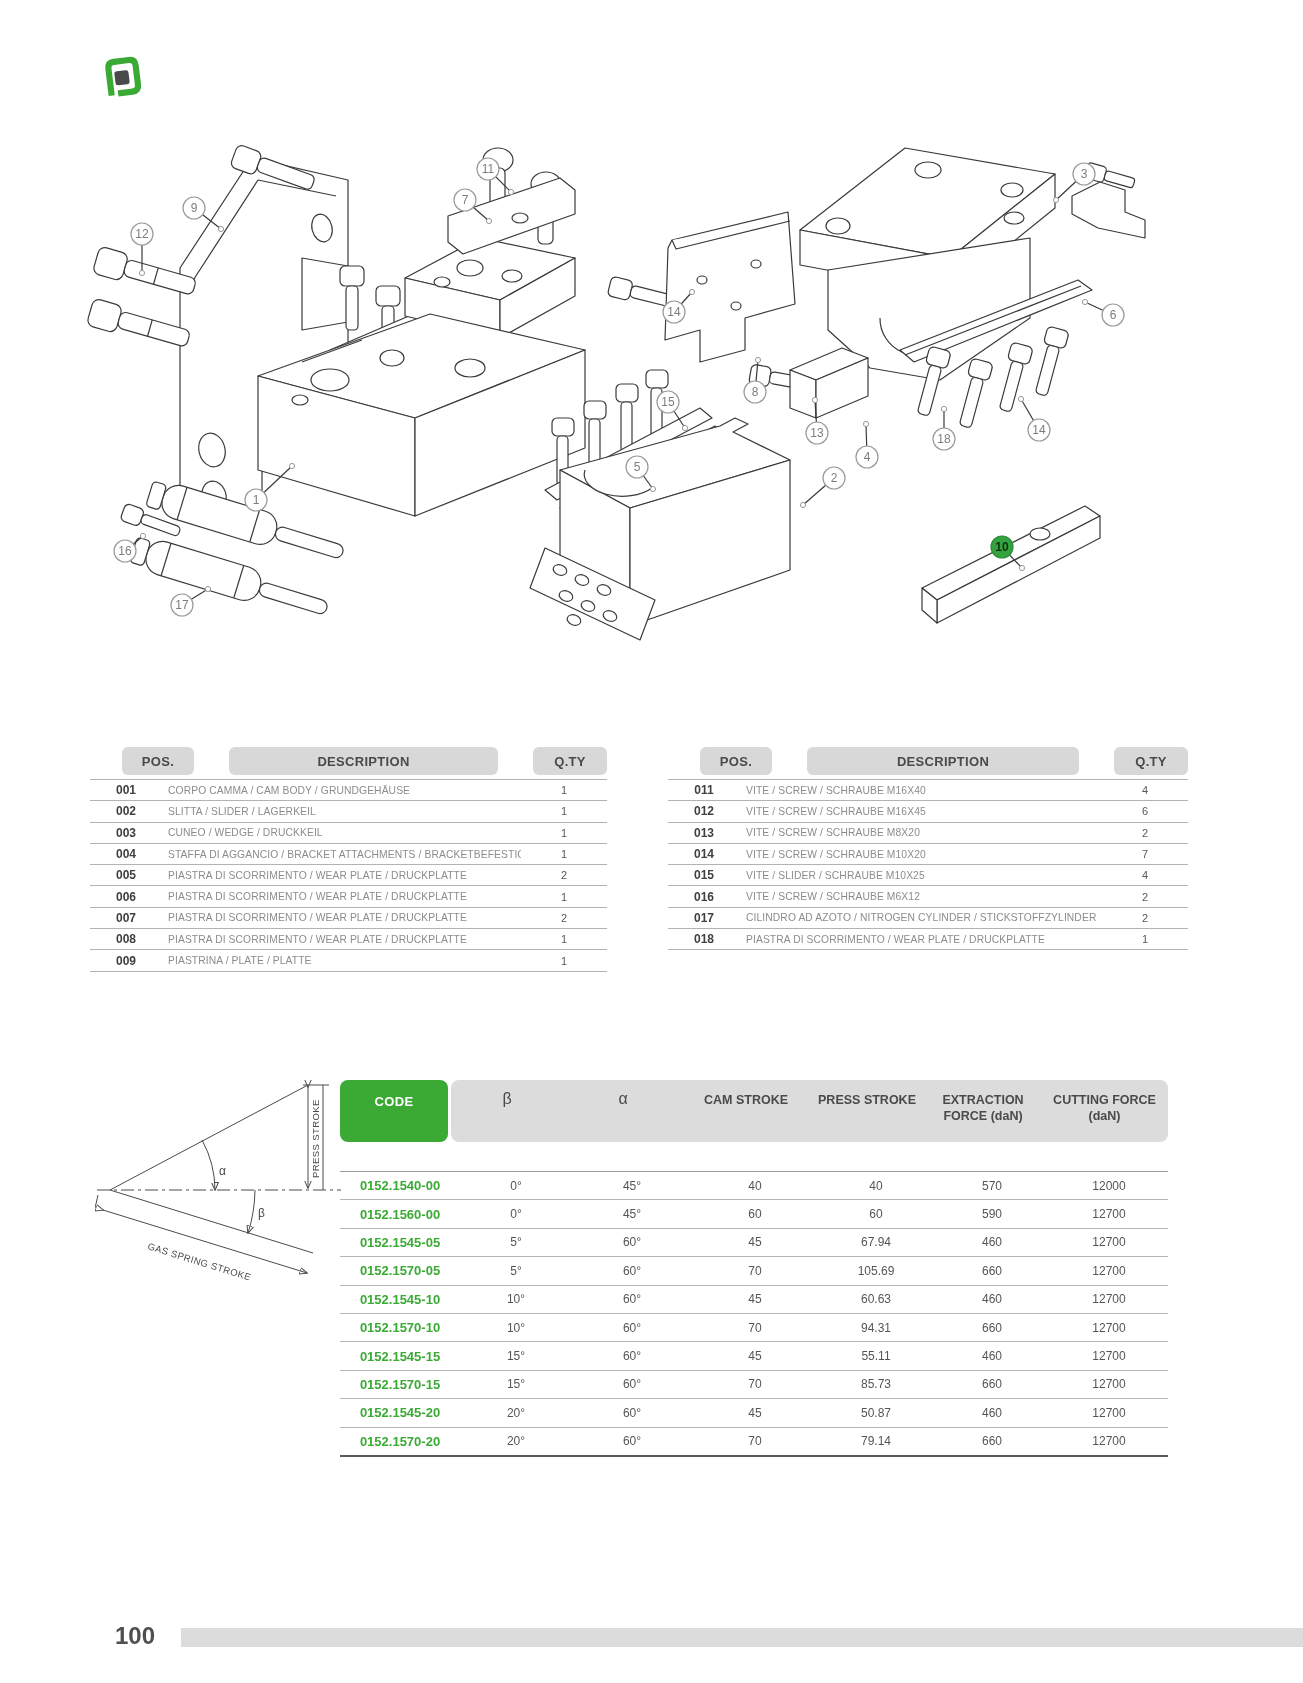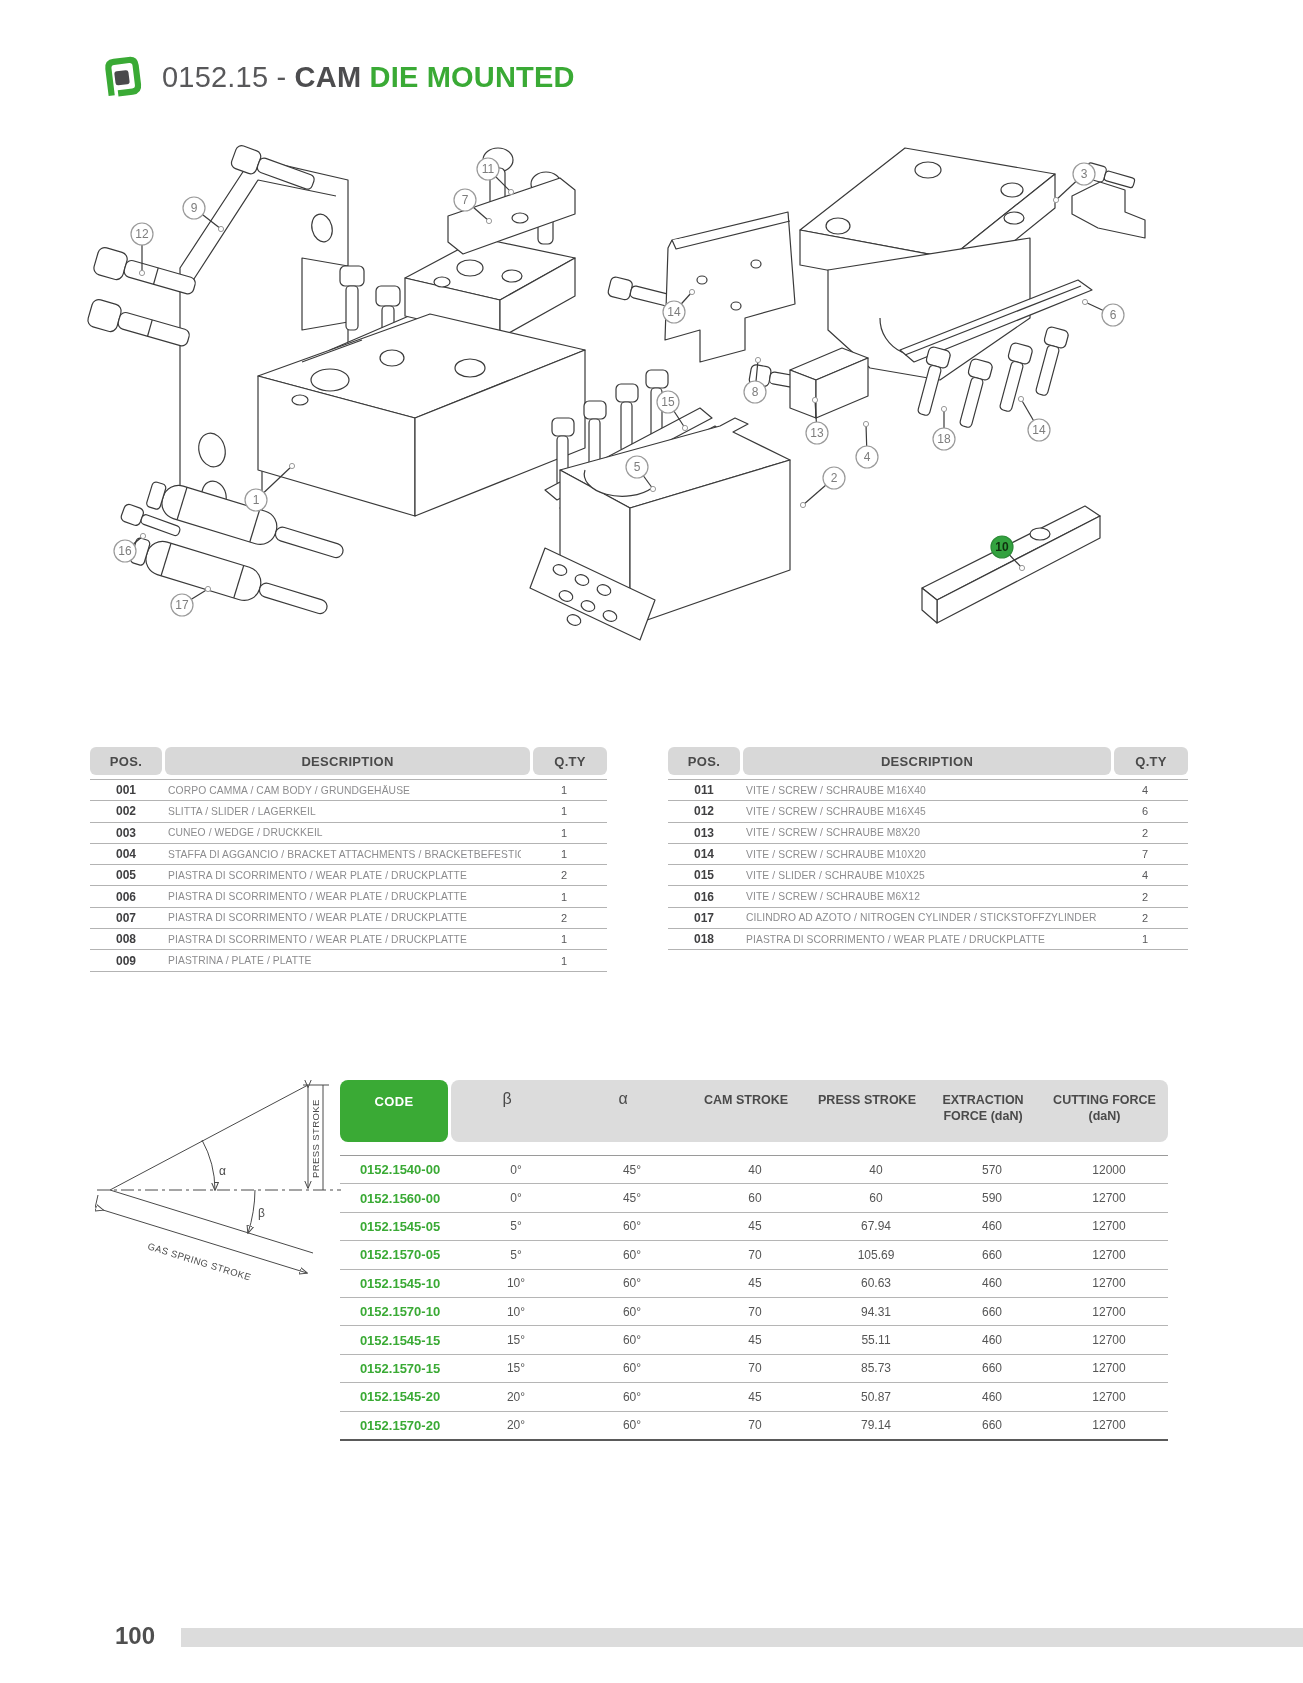--- a/index.html
+++ b/index.html
@@ -14,21 +14,21 @@
 
   
   .diagram{position:absolute;left:0;top:118px;}
   .diagram path,.diagram rect,.diagram ellipse,.diagram line,.diagram polygon{stroke:#3a3a3a;stroke-width:1.2;fill:#fff;stroke-linejoin:round;}
 
   
   .ptable{position:absolute;top:747px;}
   .ptable.t1{left:90px;width:517px;}
   .ptable.t2{left:668px;width:520px;}
   .phead{display:flex;gap:3px;height:28px;}
-  .phead>div{background:#d8d8d8;border-radius:6px;display:flex;align-items:center;justify-content:center;font-weight:700;font-size:13px;color:#4a4a4a;letter-spacing:.3px;}
+  .phead>div{background:#d8d8d8;border-radius:6px;display:flex;align-items:center;justify-content:center;font-weight:700;font-size:13px;color:#4a4a4a;letter-spacing:.3px;margin-left:32px;}
   .ph-pos{width:72px;}
   .ph-desc{flex:1;}
   .ph-qty{width:74px;}
   .prows{margin-top:4px;border-top:1px solid #b3b3b3;}
   .prow{display:flex;align-items:center;height:20.3px;border-bottom:1px solid #b3b3b3;}
   .pc-pos{width:72px;text-align:center;font-weight:700;font-size:12px;color:#3f3f41;}
   .pc-desc{flex:1;padding-left:6px;font-size:10.3px;color:#8c8c8e;letter-spacing:.1px;white-space:nowrap;overflow:hidden;}
   .pc-qty{width:86px;text-align:center;font-size:11px;color:#58585a;}
 
   
@@ -38,43 +38,40 @@
   .angdiag .sym{font-size:12px;}
 
   
   .spec{position:absolute;left:340px;top:1080px;width:828px;}
   .shead{display:flex;gap:3px;height:62px;}
   .sh-code{width:108px;background:#3aaa35;border-radius:8px;display:flex;justify-content:center;padding-top:14px;color:#fff;font-weight:700;font-size:13px;letter-spacing:.4px;}
   .sh-rest{flex:1;background:#dcdcdc;border-radius:8px;display:flex;}
   .sh-rest>div{display:flex;justify-content:center;text-align:center;padding-top:12px;font-weight:700;font-size:12.5px;line-height:1.3;color:#4a4a4a;}
   .sh-rest .sym{font-weight:400;font-size:16px;padding-top:9px;}
   .c1{width:112px;}.c2{width:120px;}.c3{width:126px;}.c4{width:116px;}.c5{width:116px;}.c6{flex:1;}
-  .srows{margin-top:13px;border-top:1px solid #9a9a9a;border-bottom:2.5px solid #5a5a5a;}
+  .srows{margin-top:29px;border-top:1px solid #9a9a9a;border-bottom:2.5px solid #5a5a5a;}
   .srow{display:flex;align-items:center;height:27.4px;border-bottom:1px solid #b5b5b5;}
   .srow:last-child{border-bottom:none;}
   .sc{text-align:center;font-size:12px;color:#555;}
   .sc.code{width:120px;color:#3aaa35;font-weight:700;font-size:13px;}
 
   
   .pgnum{position:absolute;left:115px;top:1622px;font-size:24px;font-weight:700;color:#4f4f4f;}
   .pgbar{position:absolute;left:181px;top:1628px;width:1122px;height:19px;background:#dcdcdc;}
 </style>
 </head>
 <body>
 
 <div class="hdr">
   <svg width="46" height="46" viewBox="0 0 52 52">
     <g transform="rotate(-7 26 26)">
       <path d="M13,42 V15 Q13,8 20,8 H37 Q44,8 44,15 V37 Q44,44 37,44 H24" fill="none" stroke="#3aaa35" stroke-width="7" stroke-linecap="square"></path>
       <rect x="19" y="19" width="16" height="16" rx="3" fill="#4a4a4c" stroke="none"></rect>
     </g>
   </svg>
-  <div class="hdr-title">
-    <span class="t-code">0152.15 - </span><span class="t-main">CAM </span><span class="t-accent">DIE MOUNTED</span>
-  </div>
 </div>
 
 <svg class="diagram" width="1303" height="560" viewBox="0 0 1303 560">
 
   <g>
     <path d="M180,235 L180,150 L252,40 L348,62 L348,148 L302,140 L302,212 L348,204 L348,292 L262,322 L262,410 L180,382 Z"></path>
     <path d="M192,164 L258,62 L336,78" fill="none"></path>
     <ellipse cx="212" cy="332" rx="13" ry="17" transform="rotate(-14 212 332)"></ellipse>
     <ellipse cx="214" cy="378" rx="12" ry="15" transform="rotate(-14 214 378)"></ellipse>
     <ellipse cx="322" cy="110" rx="10" ry="14" transform="rotate(-14 322 110)"></ellipse>

